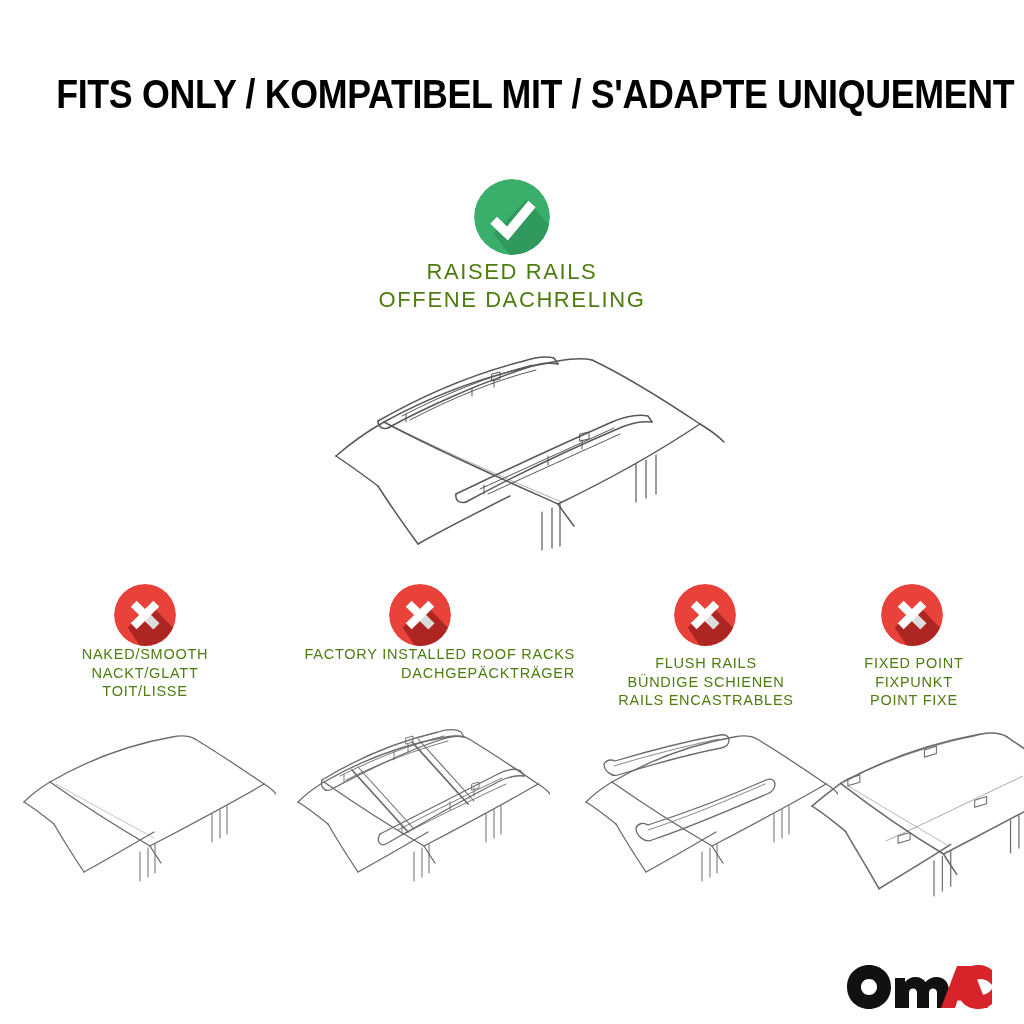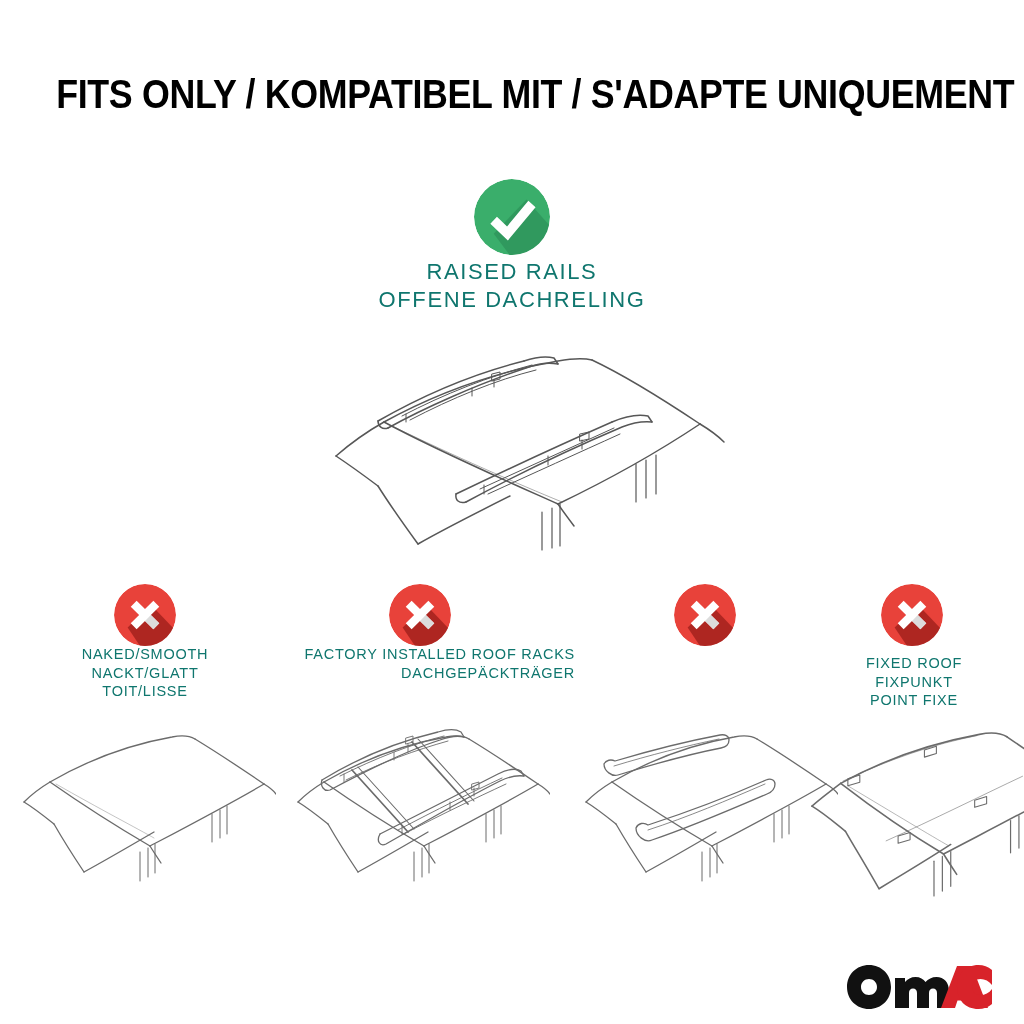--- a/index.html
+++ b/index.html
@@ -62,21 +62,21 @@
   }
   .badge-no.c1 { left: 114px; }
   .badge-no.c2 { left: 389px; }
   .badge-no.c3 { left: 674px; }
   .badge-no.c4 { left: 881px; }
 
   
   .label-block {
     position: absolute;
     text-align: center;
-    color: #0f766e;
+    color: #4d7c0f;
     font-family: "Liberation Sans", sans-serif;
     font-weight: 400;
   }
   .label-line {
     display: block;
     white-space: nowrap;
   }
 
   .label-ok {
     left: 312px;
@@ -242,23 +242,28 @@
     <span class="label-line">NAKED/SMOOTH</span>
     <span class="label-line">NACKT/GLATT</span>
     <span class="label-line">TOIT/LISSE</span>
   </div>
 
   <div class="label-block label-no c2">
     <span class="label-line">FACTORY INSTALLED ROOF RACKS</span>
     <span class="label-line">DACHGEPÄCKTRÄGER</span>
   </div>
 
+  <div class="label-block label-no c3">
+    <span class="label-line">FLUSH RAILS</span>
+    <span class="label-line">BÜNDIGE SCHIENEN</span>
+    <span class="label-line">RAILS ENCASTRABLES</span>
+  </div>
 
   <div class="label-block label-no c4">
-    <span class="label-line">FIXED ROOF</span>
+    <span class="label-line">FIXED POINT</span>
     <span class="label-line">FIXPUNKT</span>
     <span class="label-line">POINT FIXE</span>
   </div>
 
   <div class="illus illus-row c1">
     <svg viewBox="0 0 268 170" xmlns="http://www.w3.org/2000/svg" fill="none" stroke="#6b6b6b" stroke-width="1.3" stroke-linecap="round" stroke-linejoin="round">
       <path d="M42 56 C80 34 124 18 164 11 C174 9 182 10 187 13"></path>
       <path d="M187 13 C210 27 234 43 256 58"></path>
       <path d="M256 58 C222 78 180 100 142 120"></path>
       <path d="M142 120 C106 99 72 77 42 56"></path>

